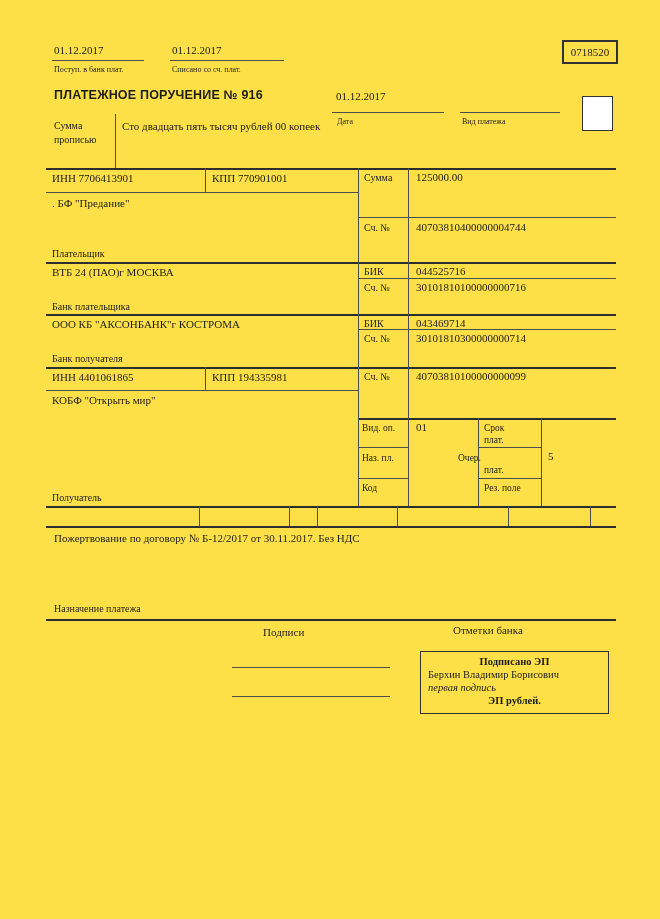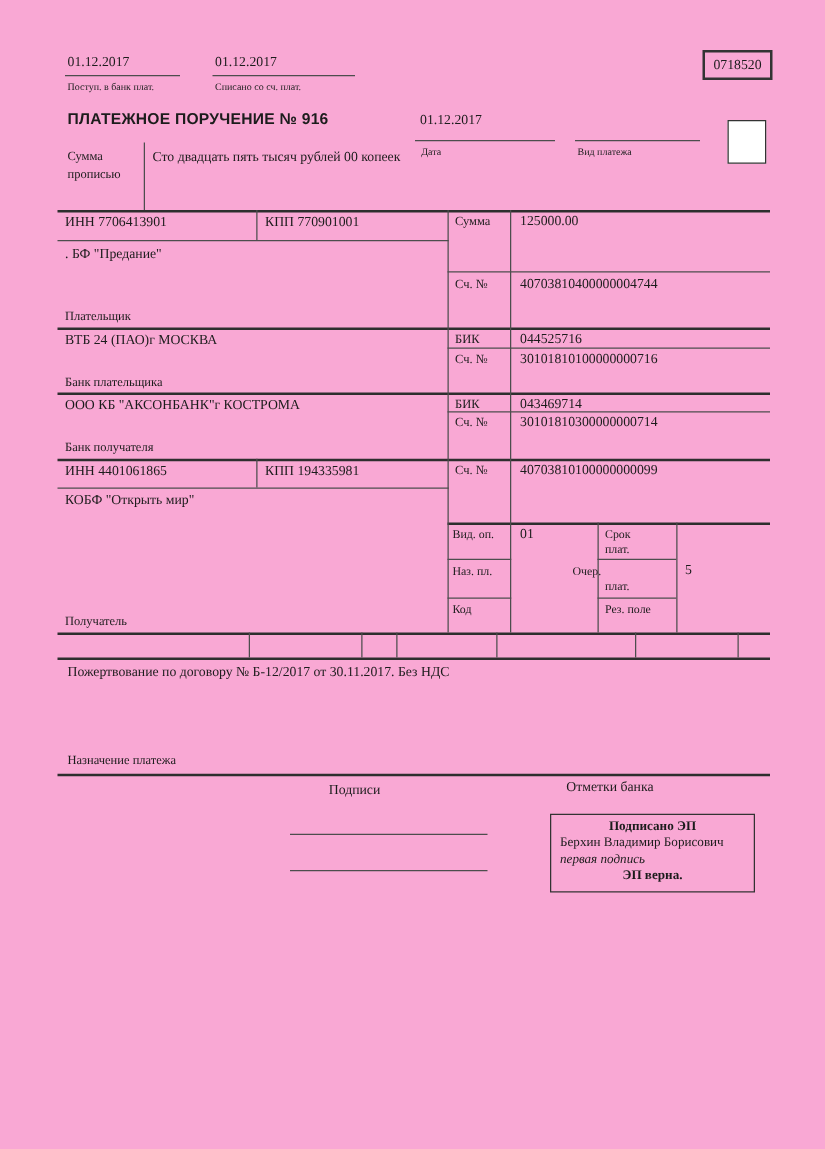--- a/index.html
+++ b/index.html
@@ -1,16 +1,16 @@
 <!DOCTYPE html>
 <html><head>
 <meta charset="utf-8">
 <style>
   html,body{margin:0;padding:0;background:#fff;}
-  #page{position:relative;width:660px;height:919px;background:#f9a8d4;overflow:hidden;
+  #page{position:relative;width:660px;height:919px;background:#fde047;overflow:hidden;
         font-family:"Liberation Serif", serif;color:#1c1c1c;}
   .t{position:absolute;white-space:nowrap;font-size:11px;line-height:12px;}
   .sm{font-size:8px;line-height:9px;color:#222;}
   .lb{font-size:10px;}
   .cell{font-size:9.5px;}
   .title{font-family:"Liberation Sans", sans-serif;font-weight:bold;font-size:12.5px;letter-spacing:.2px;}
   .hl1{position:absolute;height:1px;background:#4d4d4d;}
   .hl2{position:absolute;height:2px;background:#2e2e2e;}
   .vl{position:absolute;width:1px;background:#4d4d4d;}
   .box{position:absolute;border:1px solid #333;background:#fff;}
@@ -130,20 +130,20 @@
   <div class="t lb" style="left:54px;top:603px">Назначение платежа</div>
   <div class="hl2" style="left:46px;top:619px;width:570px"></div>
 
   <div class="t" style="left:263px;top:626px">Подписи</div>
   <div class="t" style="left:453px;top:624px">Отметки банка</div>
 
 
   <div class="hl1" style="left:232px;top:667px;width:158px"></div>
   <div class="hl1" style="left:232px;top:696px;width:158px"></div>
 
-  <div class="sigbox" style="left:440px;top:651px;width:164px;height:63px">
+  <div class="sigbox" style="left:420px;top:651px;width:189px;height:63px">
     <div class="b ctr">Подписано ЭП</div>
     <div>Берхин Владимир Борисович</div>
     <div class="i">первая подпись</div>
-    <div class="b ctr">ЭП верна.</div>
+    <div class="b ctr">ЭП рублей.</div>
   </div>
 
 </div>
 
 </body></html>

